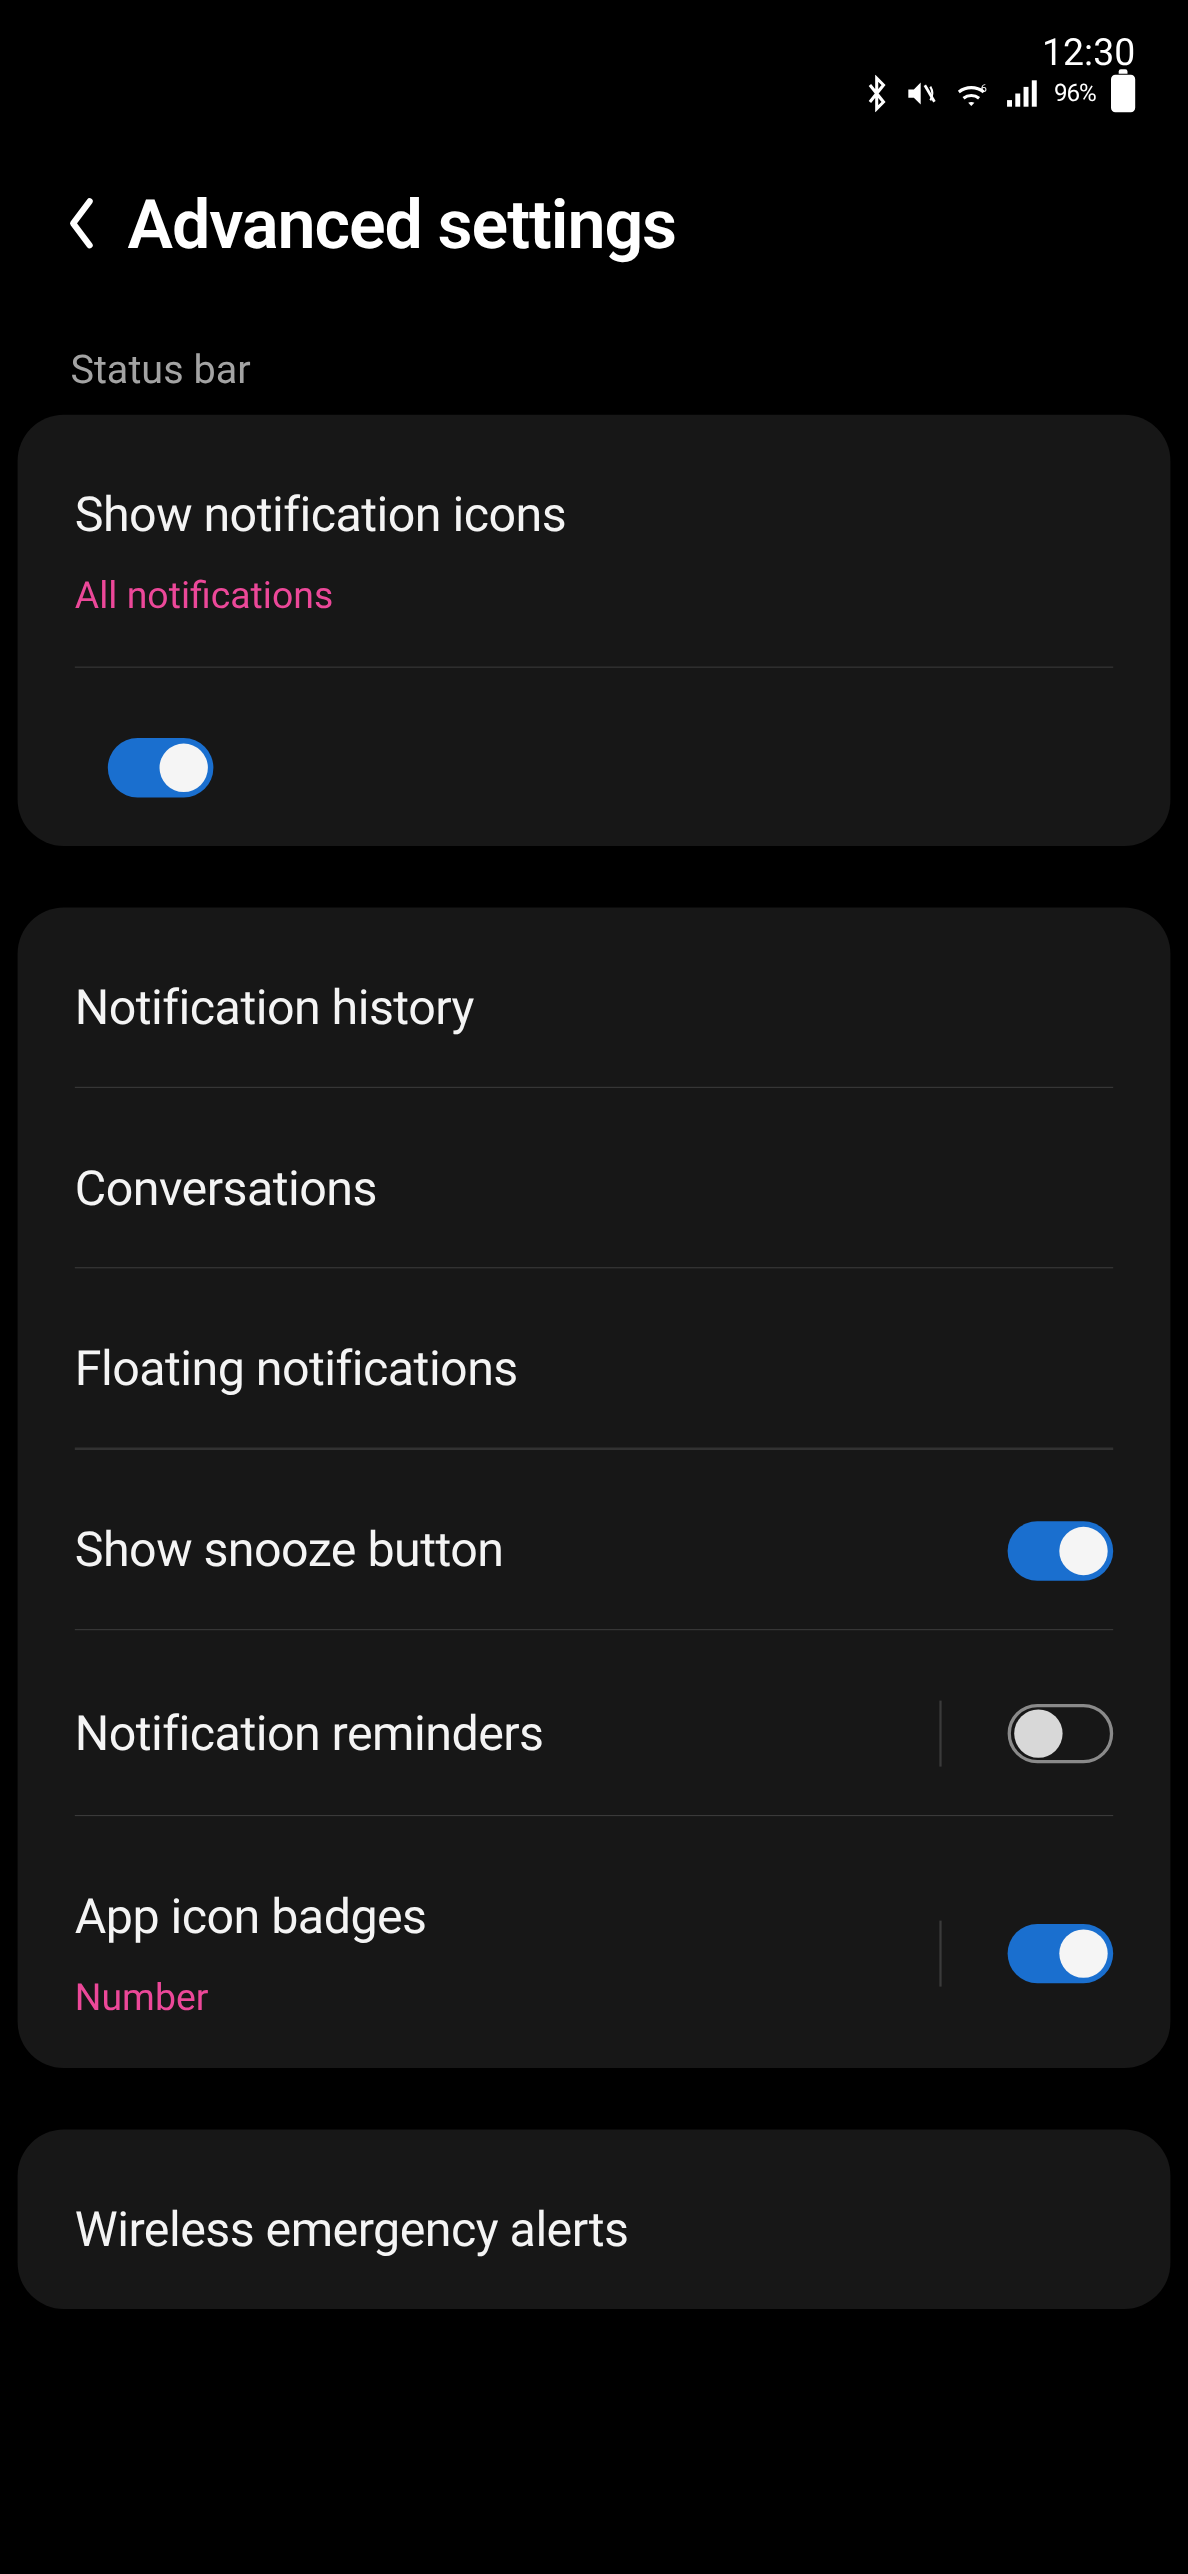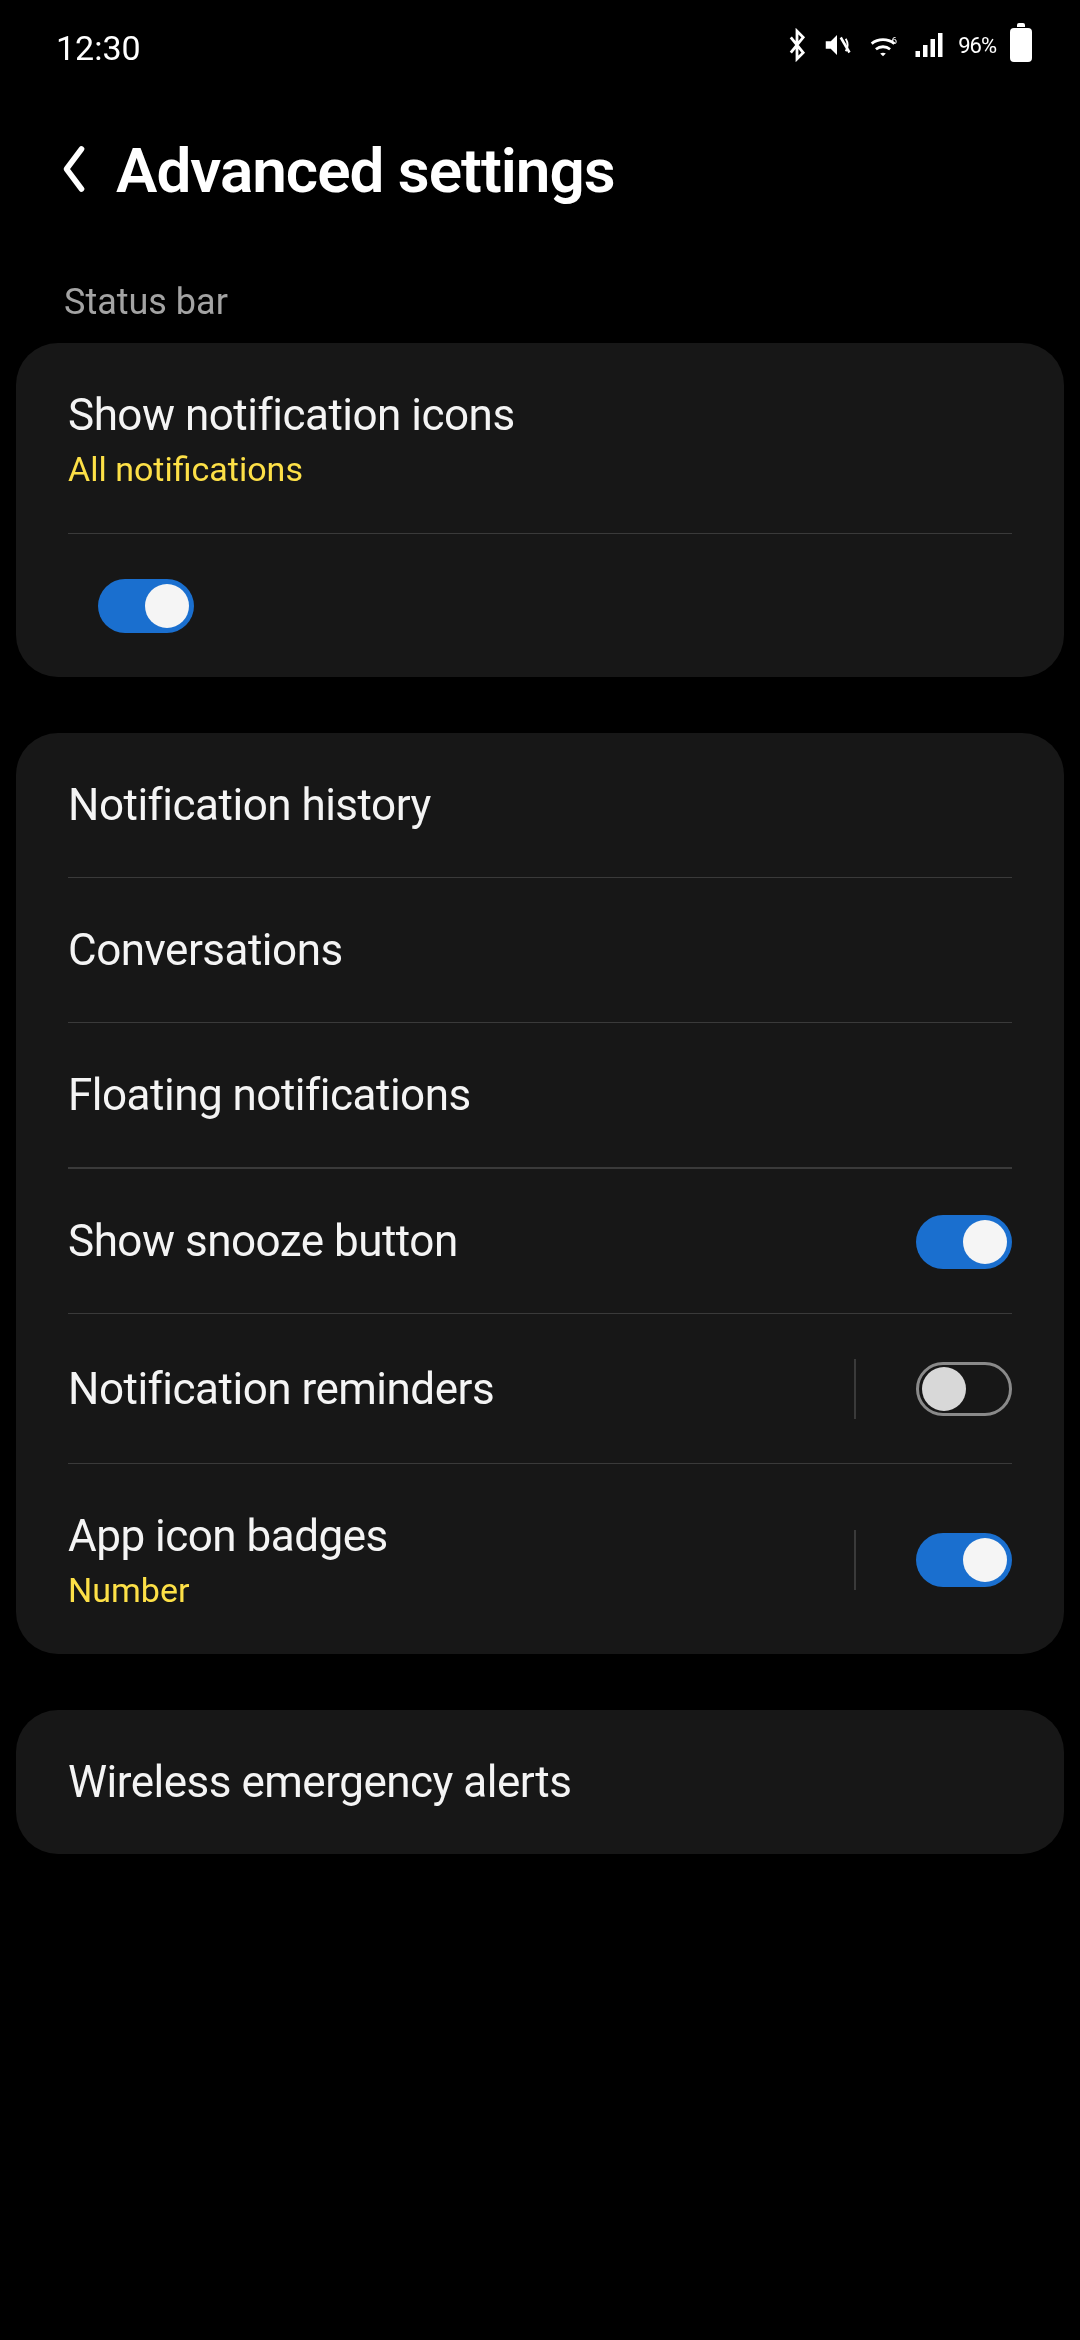--- a/index.html
+++ b/index.html
@@ -12,24 +12,25 @@
     body {
       width: 1080px;
       height: 2340px;
       background: #000000;
       color: #ffffff;
       overflow: hidden;
     }
     .status-bar {
       display: flex;
       justify-content: space-between;
-      align-items: flex-start;
+      align-items: flex-end;
       padding: 28px 48px 26px 56px;
       font-size: 34px;
       font-weight: 400;
+      flex-direction: column;
     }
     .status-right {
       display: flex;
       align-items: center;
       gap: 14px;
     }
     .status-right .pct {
       font-size: 22px;
       letter-spacing: -1px;
     }
@@ -64,21 +65,21 @@
       margin: 0 16px;
       overflow: hidden;
     }
     .card + .card {
       margin-top: 56px;
     }
     .row {
       display: flex;
       align-items: center;
       justify-content: space-between;
-      padding: 45px 52px 44px 52px;
+      padding: 64px 52px 44px 52px;
       min-height: 100px;
     }
     .row-divider {
       border-top: 1px solid #3a3a3a;
       margin: 0 52px;
     }
     .row-text {
       flex: 1;
       display: flex;
       flex-direction: column;
@@ -86,22 +87,22 @@
     }
     .row-title {
       font-size: 44px;
       font-weight: 400;
       color: #f4f4f4;
       line-height: 1.25;
       letter-spacing: -0.5px;
     }
     .row-sub {
       font-size: 34px;
-      color: #fde047;
-      margin-top: 0;
+      color: #ec4899;
+      margin-top: 20px;
     }
     .toggle {
       width: 96px;
       height: 54px;
       border-radius: 27px;
       position: relative;
       flex-shrink: 0;
       margin-left: 30px;
     }
     .toggle.on {

